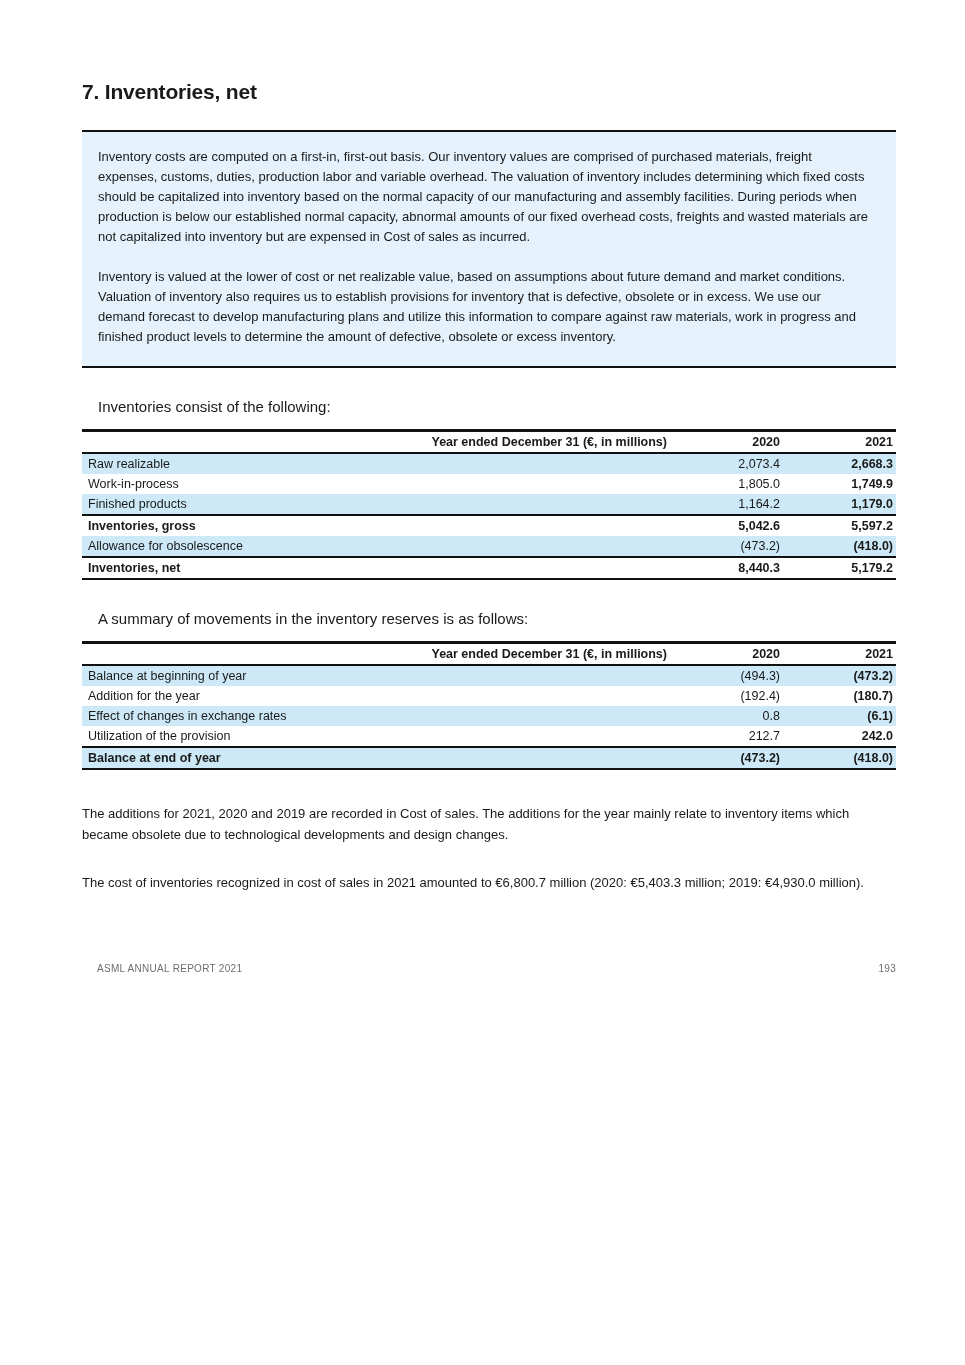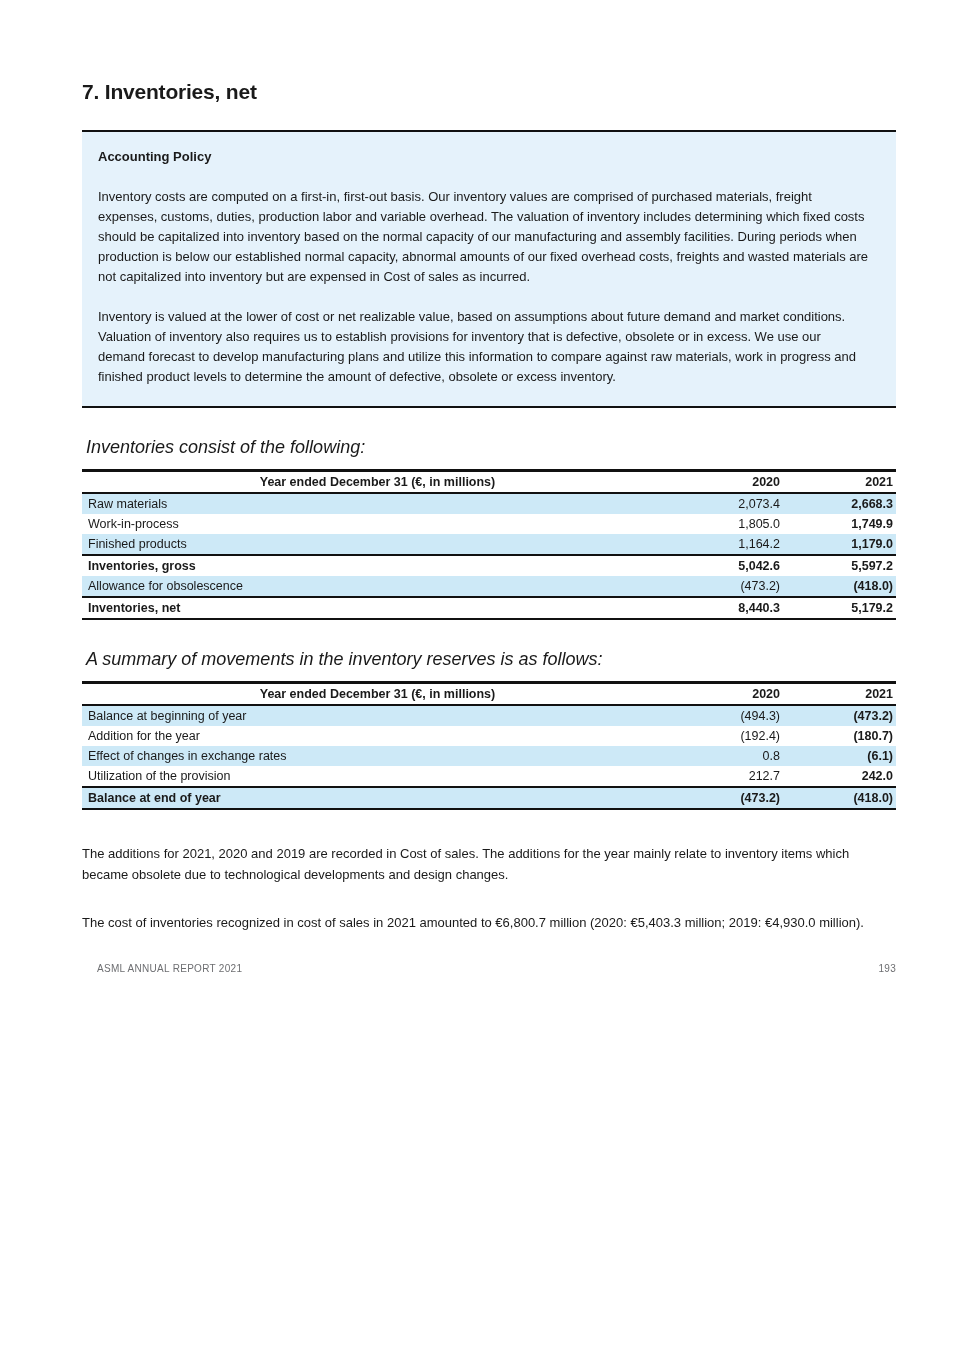--- a/index.html
+++ b/index.html
@@ -31,24 +31,23 @@
     line-height: 20px;
     margin: 0;
   }
   .policy-box p {
     font-size: 13px;
     line-height: 20px;
     margin: 0;
   }
   .policy-box p + p { margin-top: 20px; }
   .lead {
-    font-size: 18px;
+    font-size: 15px;
     line-height: 20px;
-    margin: 29px 0 12px 4px;
-    font-style: italic;
+    margin: 29px 0 12px 16px;
   }
   .body-text {
     font-size: 13px;
     line-height: 21px;
     margin: 33px 0 0 0;
   }
   .body-text.tight { margin-top: 27px; }
   table {
     width: 100%;
     border-collapse: collapse;
@@ -58,21 +57,21 @@
   }
   th, td {
     font-size: 12.5px;
     line-height: 14px;
     padding: 3px 3px;
     vertical-align: middle;
     overflow: hidden;
     white-space: nowrap;
   }
   th { border-bottom: 2px solid #111; font-weight: bold; }
-  th.label-col { text-align: center; padding-left: 6px; }
+  th.label-col { text-align: right; padding-left: 6px; }
   .num { text-align: right; width: 107px; }
   td.label { text-align: left; padding-left: 6px; }
   tr.shaded { background: #cde9f7; }
   tr.rule-top td { border-top: 2px solid #111; margin-left: 16px; }
   tr.bold td { font-weight: bold; }
   td.y2021, th.y2021 { font-weight: bold; }
   .table-wrap { margin-top: 0; }
   .footer {
     position: absolute;
     left: 97px;
@@ -86,39 +85,38 @@
   }
 </style>
 </head>
 <body>
 
 <div class="page">
 
   <h1 class="title">7. Inventories, net</h1>
 
   <div class="policy-box">
-    <p class="policy-heading">Accounting Policy</p>
     <p>Inventory costs are computed on a first-in, first-out basis. Our inventory values are comprised of purchased materials, freight expenses, customs, duties, production labor and variable overhead. The valuation of inventory includes determining which fixed costs should be capitalized into inventory based on the normal capacity of our manufacturing and assembly facilities. During periods when production is below our established normal capacity, abnormal amounts of our fixed overhead costs, freights and wasted materials are not capitalized into inventory but are expensed in Cost of sales as incurred.</p>
     <p>Inventory is valued at the lower of cost or net realizable value, based on assumptions about future demand and market conditions. Valuation of inventory also requires us to establish provisions for inventory that is defective, obsolete or in excess. We use our demand forecast to develop manufacturing plans and utilize this information to compare against raw materials, work in progress and finished product levels to determine the amount of defective, obsolete or excess inventory.</p>
   </div>
 
   <p class="lead">Inventories consist of the following:</p>
 
   <div class="table-wrap">
     <table>
       <thead>
         <tr>
           <th class="label-col">Year ended December 31 (€, in millions)</th>
           <th class="num">2020</th>
           <th class="num y2021">2021</th>
         </tr>
       </thead>
       <tbody>
           <tr class="shaded">
-            <td class="label">Raw materials</td>
+            <td class="label">Raw realizable</td>
             <td class="num">2,073.4</td>
             <td class="num y2021">2,668.3</td>
           </tr>
           <tr>
             <td class="label">Work-in-process</td>
             <td class="num">1,805.0</td>
             <td class="num y2021">1,749.9</td>
           </tr>
           <tr class="shaded">
             <td class="label">Finished products</td>

